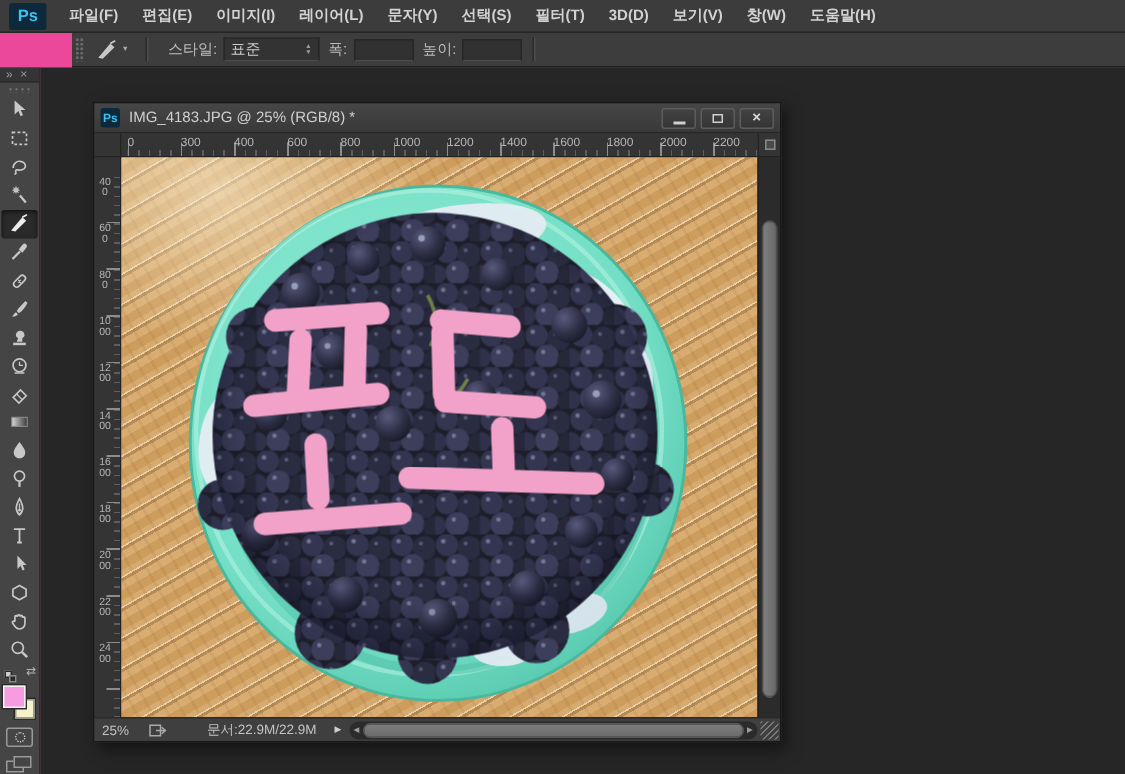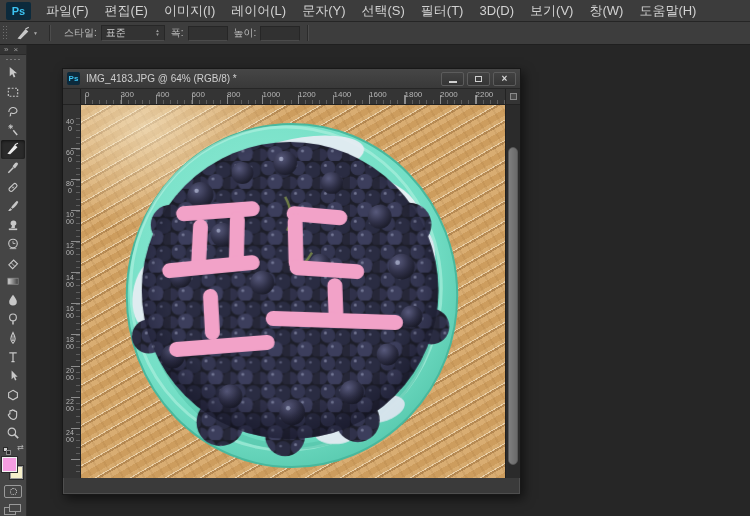--- a/index.html
+++ b/index.html
@@ -8,24 +8,24 @@
     position:relative; width:750px; height:516px; overflow:hidden;
     background:#ec4899; font-family:"Liberation Sans","DejaVu Sans",sans-serif;
     -webkit-font-smoothing:antialiased; user-select:none;
   }
   
   .menubar { height:22px; background:#3c3c3c; border-bottom:1px solid #252525;
     display:flex; align-items:center; }
   .ps-logo { width:25px; height:18px; margin:0 7px 0 6px; border-radius:2px;
     background:#0c2a3c; color:#3cc3f2; font-weight:bold; font-size:11px;
     display:flex; align-items:center; justify-content:center; }
-  .menu-item { padding:0 8px; font-size:13px; color:#d2d2d2; line-height:21px; cursor:default; }
+  .menu-item { padding:0 8px; font-size:10px; color:#d2d2d2; line-height:21px; cursor:default;font-weight:bold; }
   
   .optionsbar { height:23px; background:#3d3d3d; border-bottom:1px solid #1f1f1f;
-    display:flex; align-items:center; font-size:10px; color:#bdbdbd; }
+    display:flex; align-items:center; font-size:10px; color:#bdbdbd;margin-left:48px; }
   .grip-v { width:6px; height:16px; margin:0 4px 0 2px;
     background-image:radial-gradient(#6e6e6e 0.8px, transparent 1px);
     background-size:3px 3px; }
   .tool-preview { display:flex; align-items:center; gap:2px; padding:0 4px; }
   .tp-caret { font-size:5px; color:#aaa; }
   .ob-sep { width:2px; height:16px; margin:0 7px;
     border-left:1px solid #2b2b2b; border-right:1px solid #4c4c4c; }
   .ob-label { margin:0 4px 0 6px; }
   .ob-select { width:64px; height:16px; background:#333; border:1px solid #272727;
     border-bottom-color:#4b4b4b; display:flex; align-items:center;
@@ -326,21 +326,21 @@
           <i></i>
           <i></i>
         </div>
     </div>
 
     <div class="workspace">
       <div class="docwin">
 
         <div class="titlebar">
           <div class="doc-ps">Ps</div>
-          <div class="doc-title">IMG_4183.JPG @ 64% (RGB/8) *</div>
+          <div class="doc-title">IMG_4183.JPG @ 25% (RGB/8) *</div>
           <div class="win-btn">
               <div class="wb-min"></div>
             </div>
           <div class="win-btn">
               <div class="wb-max"></div>
             </div>
           <div class="win-btn">
               <span class="wb-x">×</span>
             </div>
         </div>
@@ -472,18 +472,33 @@
                 <path d="M255,181 L256,208"></path>
                 <path d="M193,214 L316,218"></path>
               </g>
             </svg>
           </div>
 
           <div class="vscroll">
             <div class="vthumb"></div>
           </div>
 
+          <div class="statusbar">
+            <span class="zoom-field">25%</span>
+            <svg class="status-icon" width="13" height="11" viewBox="0 0 13 11">
+              <rect x="1" y="2.5" width="7" height="7" fill="none" stroke="#aaa"></rect>
+              <path d="M5,6 h6 M8.8,3.8 L11.3,6 L8.8,8.2" stroke="#aaa" fill="none"></path>
+            </svg>
+            <span class="doc-size">문서:22.9M/22.9M</span>
+            <span class="status-arrow">▶</span>
+            <div class="hscroll">
+              <span class="hs-arrow">◀</span>
+              <div class="hthumb"></div>
+              <span class="hs-arrow">▶</span>
+            </div>
+            <div class="size-grip"></div>
+          </div>
         </div>
 
       </div>
     </div>
   </div>
 </div>
 
 </body></html>

